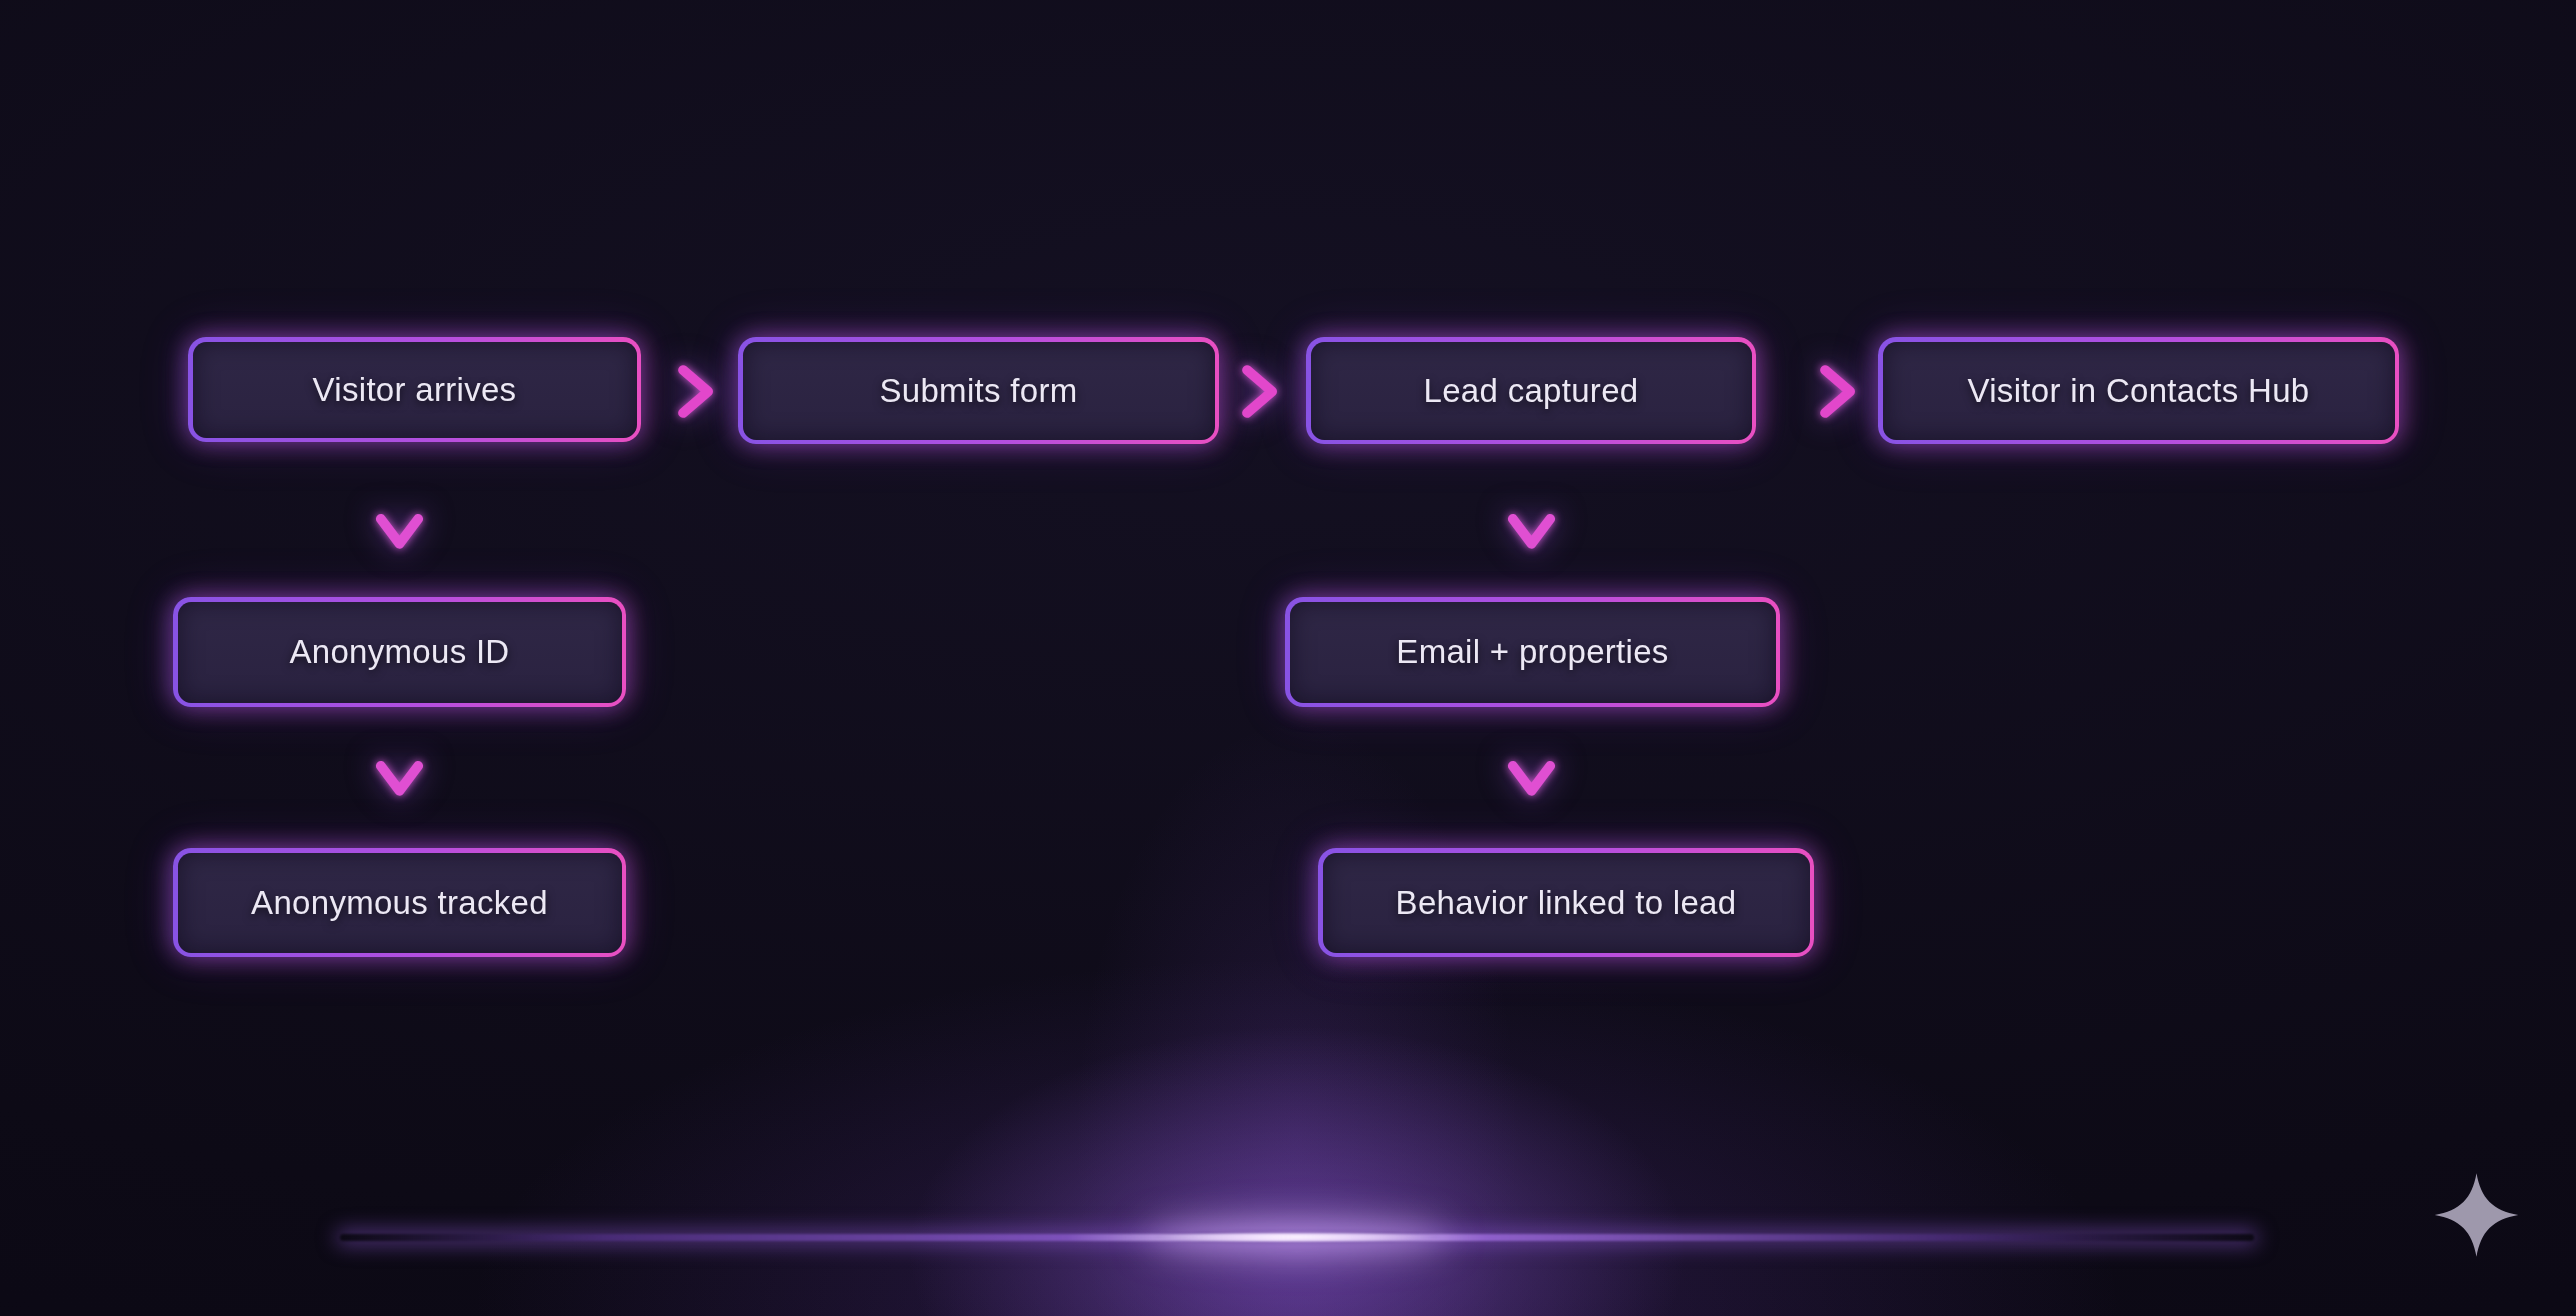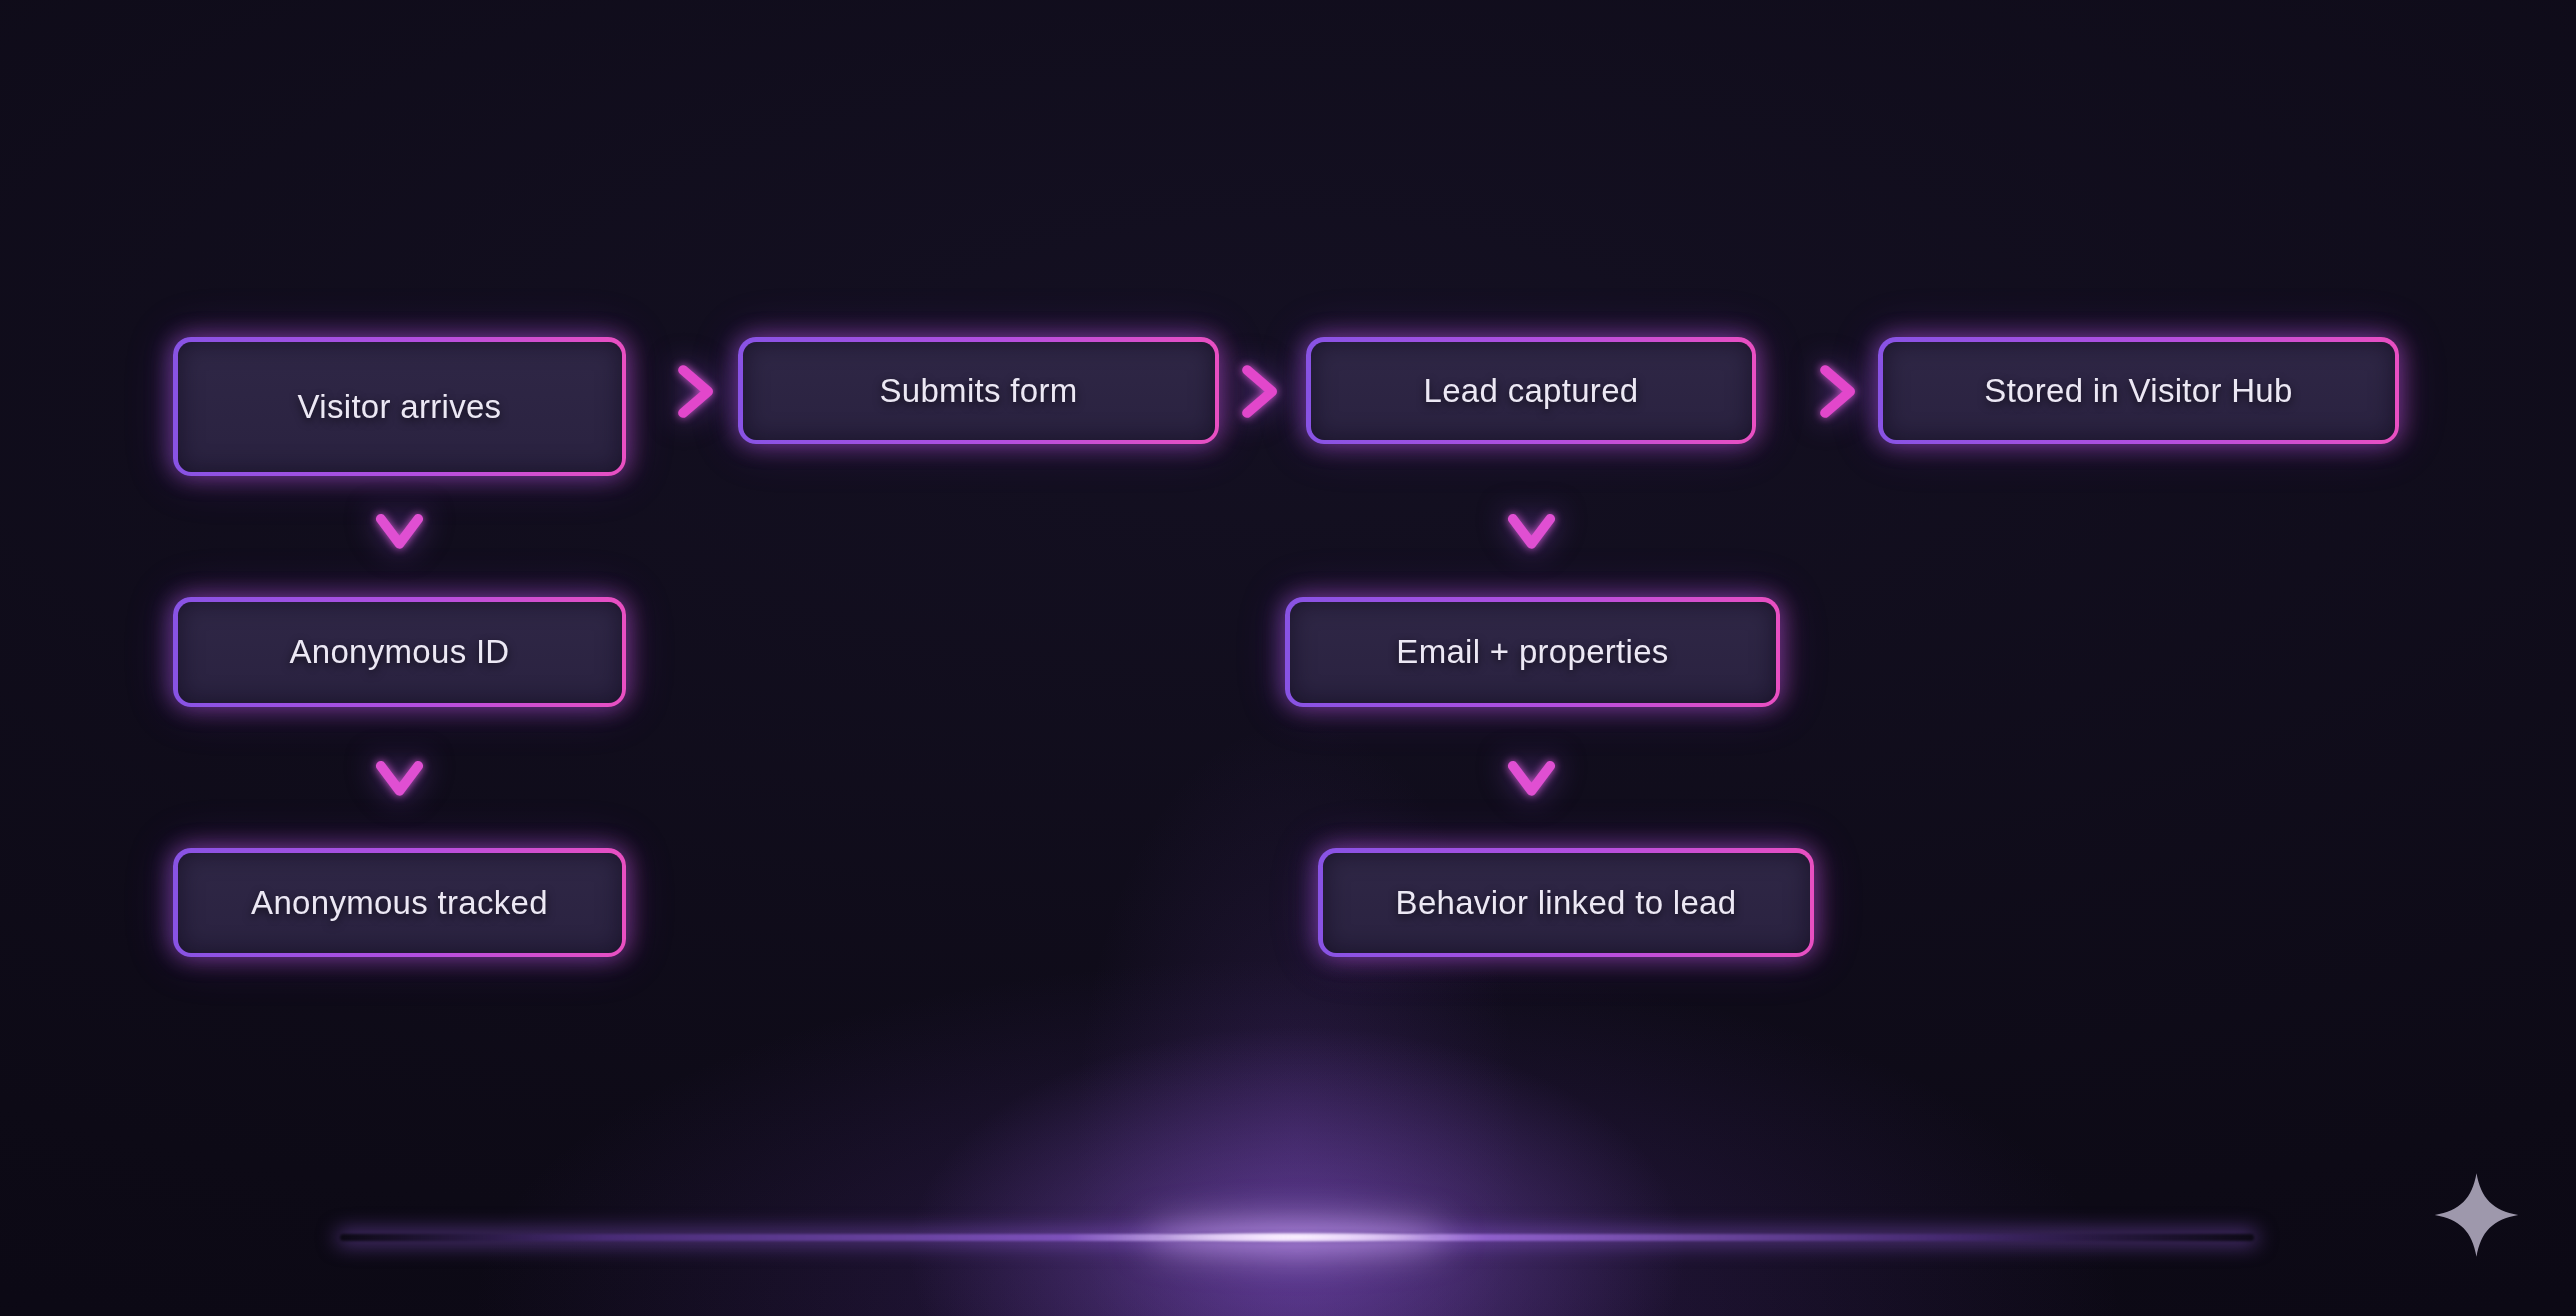--- a/index.html
+++ b/index.html
@@ -81,21 +81,21 @@
     justify-content: center;
     box-shadow: inset 0 0 23px rgba(10, 6, 20, 0.55);
   }
   .node-label {
     color: #ece8f4;
     font-size: 33px;
     letter-spacing: 0.3px;
     white-space: nowrap;
     text-shadow: 0 2.7px 9px rgba(0, 0, 0, 0.65);
   }
-  .n-visitor   { left: 173px;  top: 337px; width: 453px; height: 139px; }
+  .n-visitor   { left: 188px;  top: 337px; width: 453px; height: 105px; }
   .n-submits   { left: 738px;  top: 337px; width: 481px; height: 107px; }
   .n-lead      { left: 1306px; top: 337px; width: 450px; height: 107px; }
   .n-stored    { left: 1878px; top: 337px; width: 521px; height: 107px; }
   .n-anon      { left: 173px;  top: 597px; width: 453px; height: 110px; }
   .n-email     { left: 1285px; top: 597px; width: 495px; height: 110px; }
   .n-tracked   { left: 173px;  top: 848px; width: 453px; height: 109px; }
   .n-linked    { left: 1283px; top: 848px; width: 496px; height: 109px; margin-left: 35px; }
   
   .arrow {
     position: absolute;
@@ -156,21 +156,21 @@
       <span class="node-label">Submits form</span>
     </div>
   </div>
   <div class="node n-lead">
     <div class="node-inner">
       <span class="node-label">Lead captured</span>
     </div>
   </div>
   <div class="node n-stored">
     <div class="node-inner">
-      <span class="node-label">Stored in Visitor Hub</span>
+      <span class="node-label">Visitor in Contacts Hub</span>
     </div>
   </div>
 
   <div class="node n-anon">
     <div class="node-inner">
       <span class="node-label">Anonymous ID</span>
     </div>
   </div>
   <div class="node n-email">
     <div class="node-inner">

